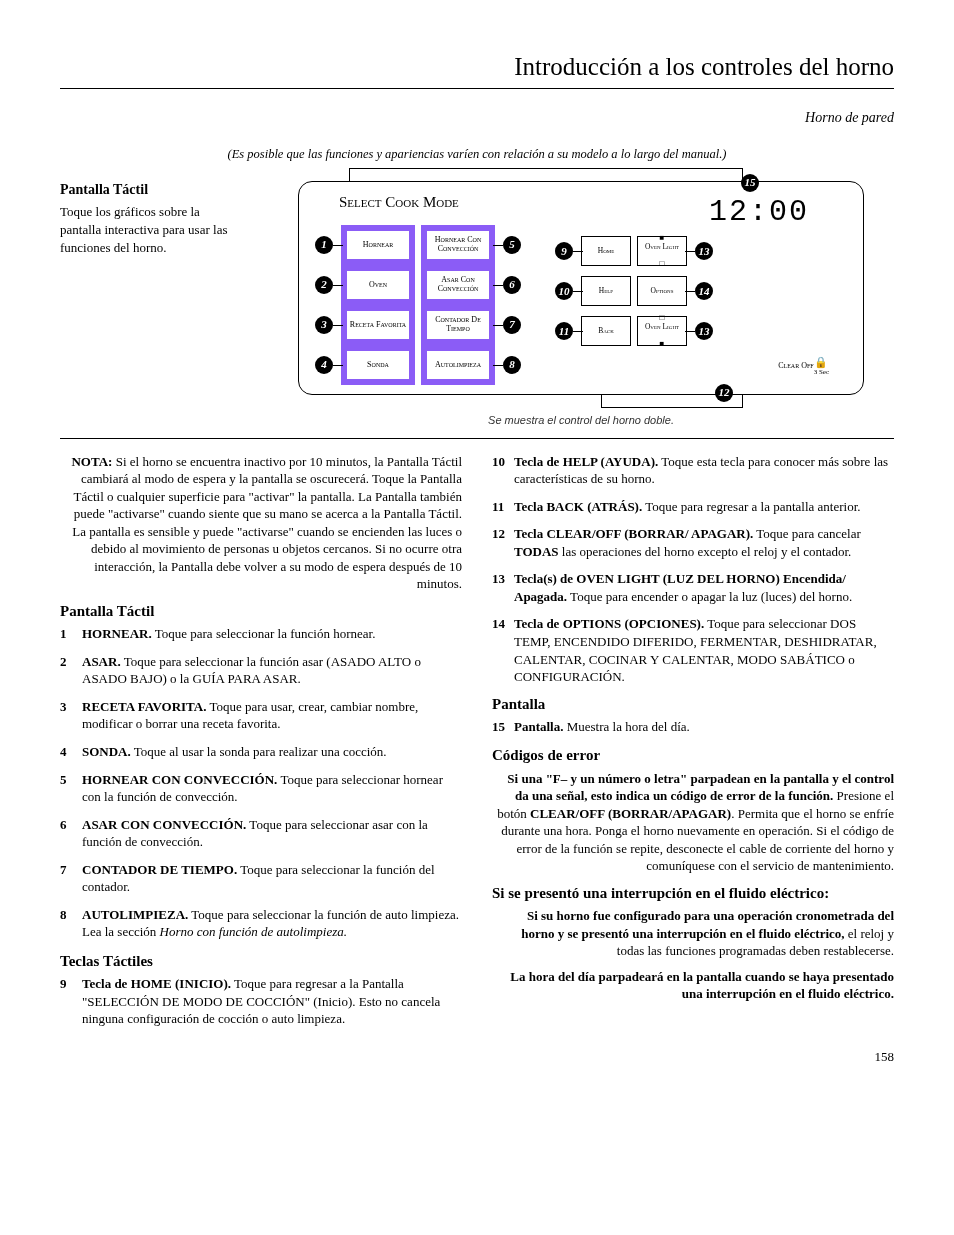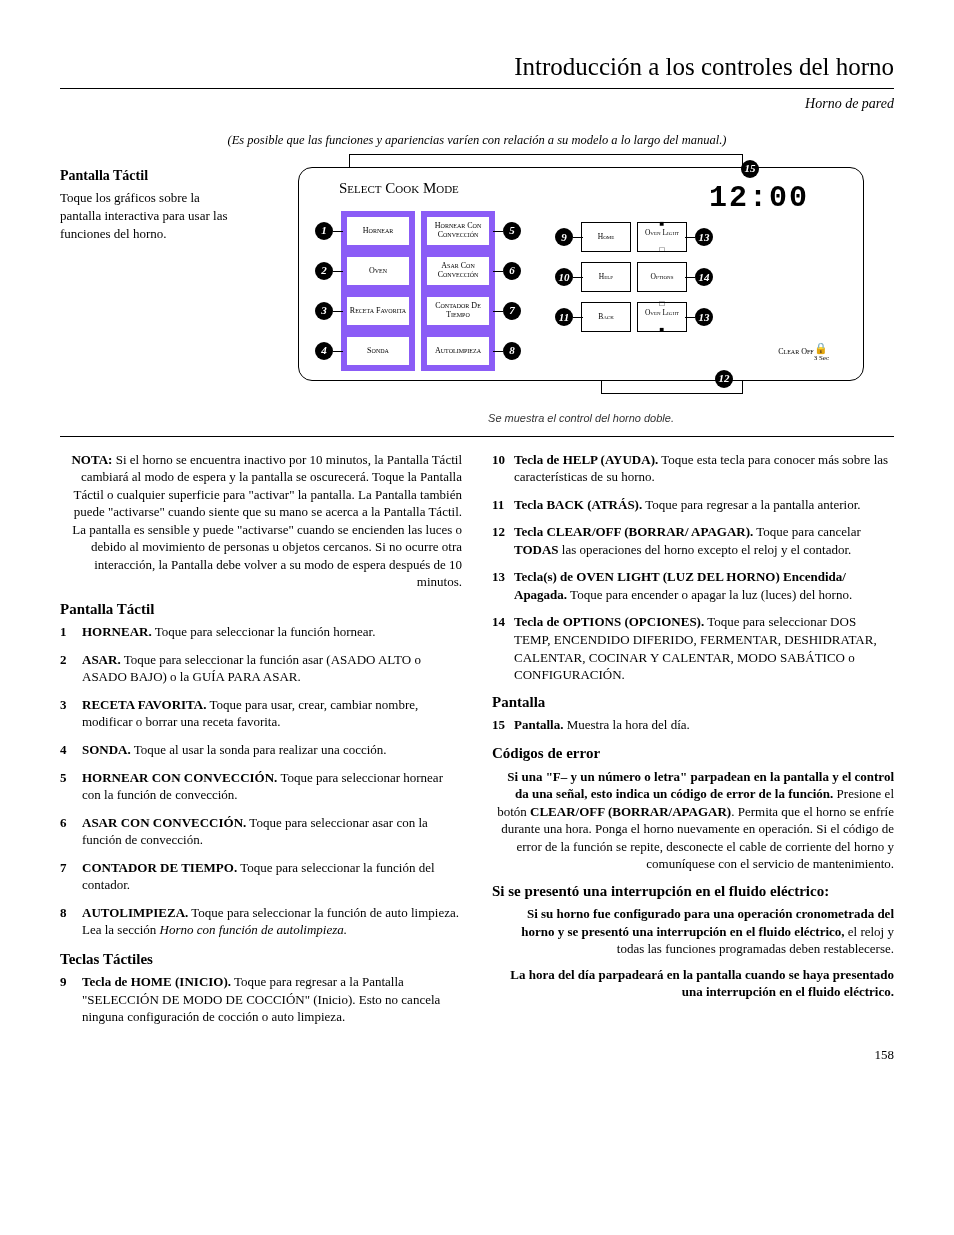--- a/index.html
+++ b/index.html
@@ -12,21 +12,21 @@
     box-sizing: border-box;
     font-size: 13px;
     line-height: 1.35;
   }
   .page-title {
     text-align: right;
     font-size: 25px;
     font-weight: normal;
     border-bottom: 1px solid #000;
     padding-bottom: 4px;
-    margin-bottom: 6px;
+    margin-bottom: 20px;
   }
   .subtitle {
     text-align: right;
     font-style: italic;
     font-size: 14px;
     margin-bottom: 18px;
   }
   .disclaimer {
     text-align: center;
     font-style: italic;
@@ -115,21 +115,21 @@
   .callout-r::before { right: 100%; }
   .right-panel {
     flex: 1;
   }
   .clock {
     font-family: 'Courier New', monospace;
     font-size: 30px;
     letter-spacing: 2px;
     text-align: right;
     padding-right: 40px;
-    font-weight: bold;
+    font-weight: normal;
     position: relative;
     margin-bottom: -4px;
   }
   .right-grid {
     display: grid;
     grid-template-columns: 22px 50px 50px 22px;
     grid-auto-rows: 30px;
     column-gap: 6px;
     row-gap: 10px;
     align-items: center;
@@ -182,21 +182,21 @@
     height: 12px;
     border-bottom: 1px solid #000;
     border-left: 1px solid #000;
     border-right: 1px solid #000;
   }
   .diagram-caption {
     text-align: center;
     font-style: italic;
     font-family: Arial, sans-serif;
     font-size: 11px;
-    margin-top: 30px;
+    margin-top: 18px;
     color: #333;
   }
   .hr {
     border: none;
     border-top: 1px solid #000;
     margin: 10px 0 14px 0;
   }
   .main-cols {
     display: flex;
     gap: 24px;

